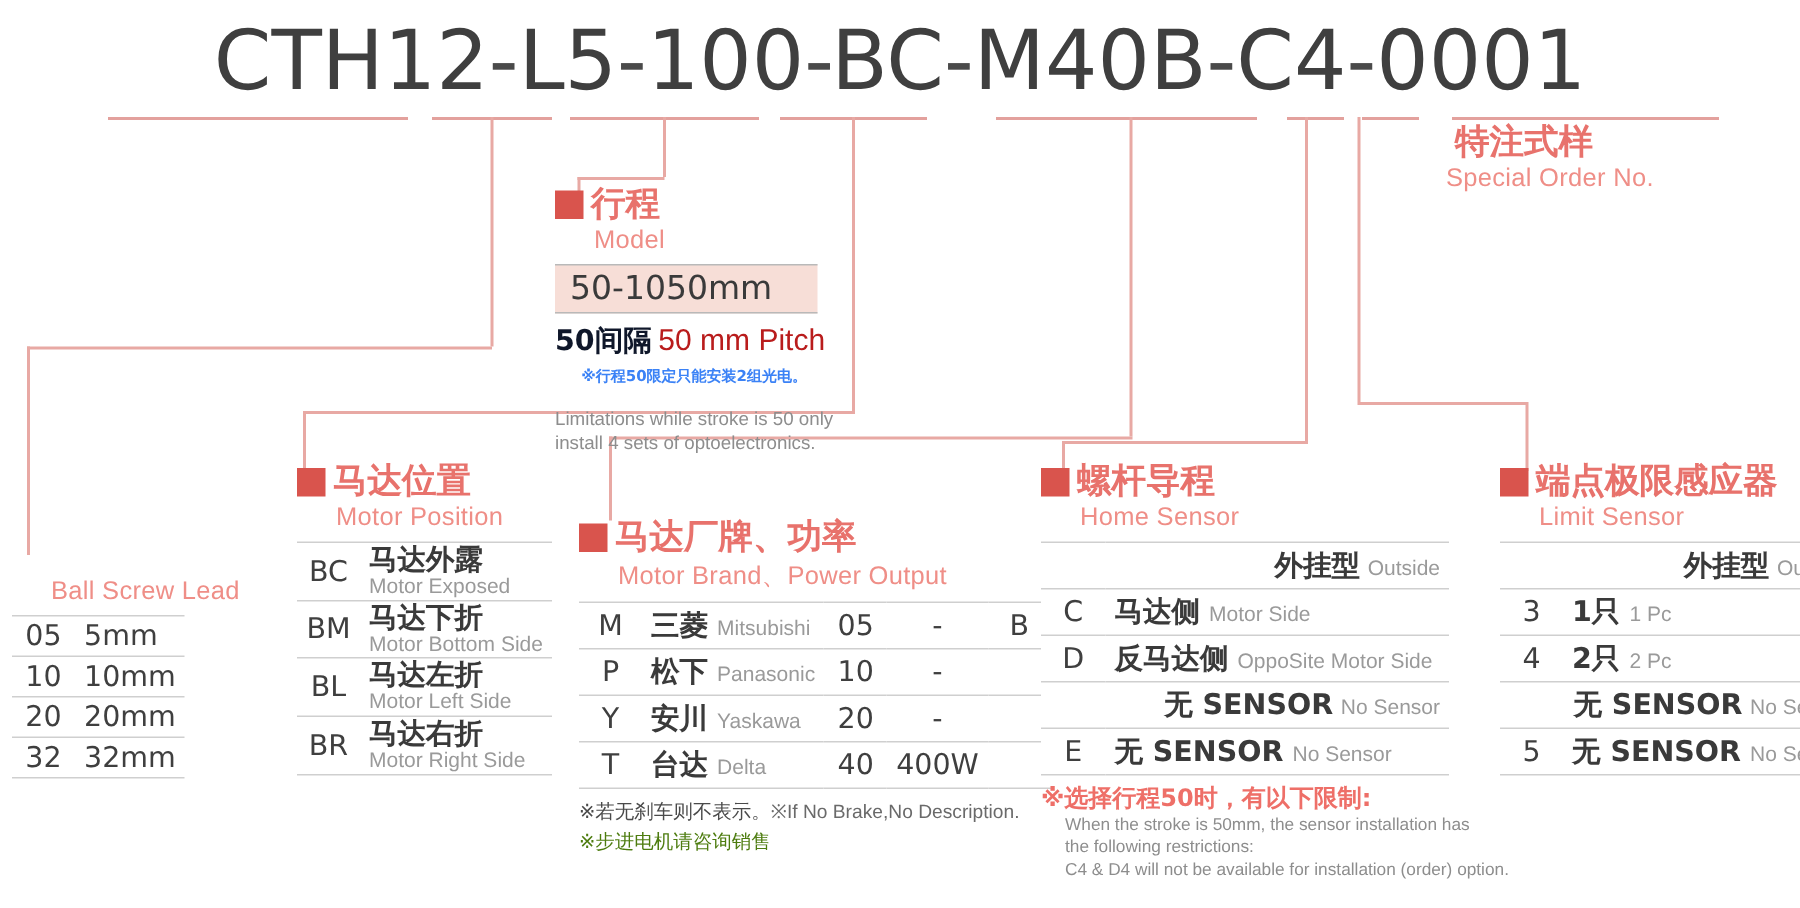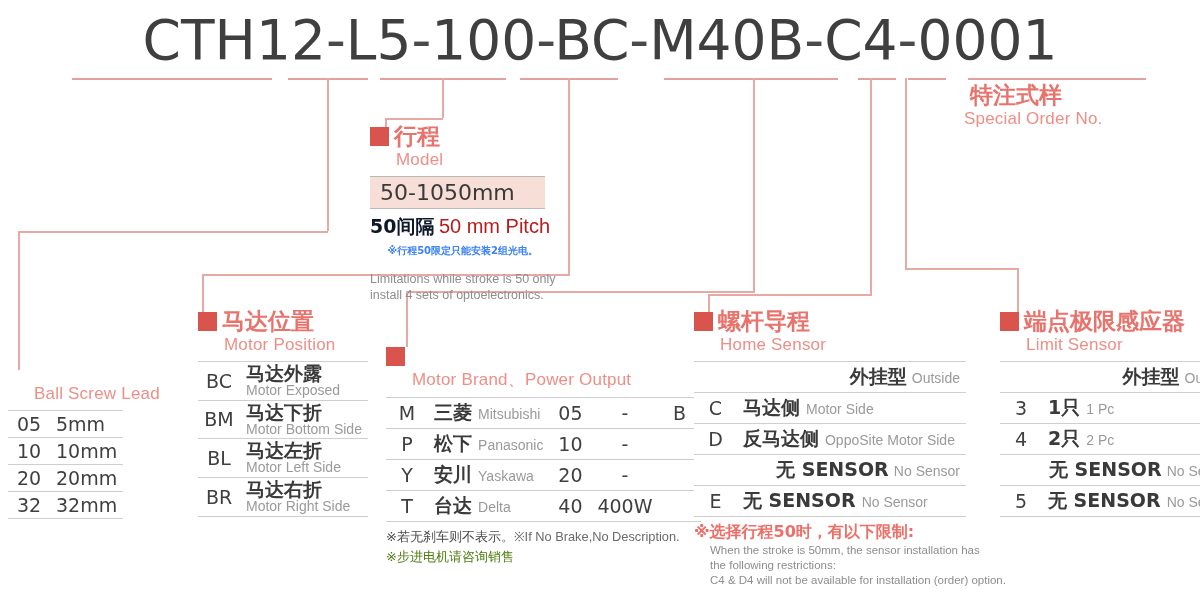--- a/index.html
+++ b/index.html
@@ -246,20 +246,21 @@
           <span class="en">Motor Right Side</span>
         </td>
       </tr>
     </tbody>
       </table>
   </div>
 
   <div class="grp" style="left:386px; top:347px;">
     <div class="grp-title">
       <span class="bullet"></span>
+      <span class="cn-title">马达厂牌、功率</span>
     </div>
     <div class="en-title">Motor Brand、Power Output</div>
     <table class="spec">
       <tbody>
           <tr>
         <td class="code">M</td>
         <td class="val">
           <span class="cn">三菱</span>
           <span class="en">Mitsubishi</span>
         </td>

